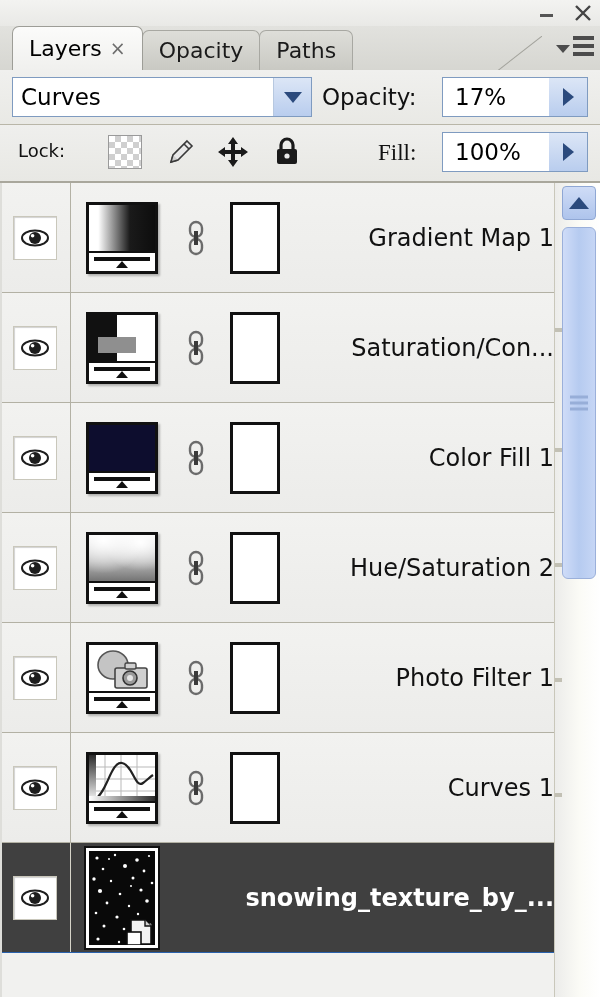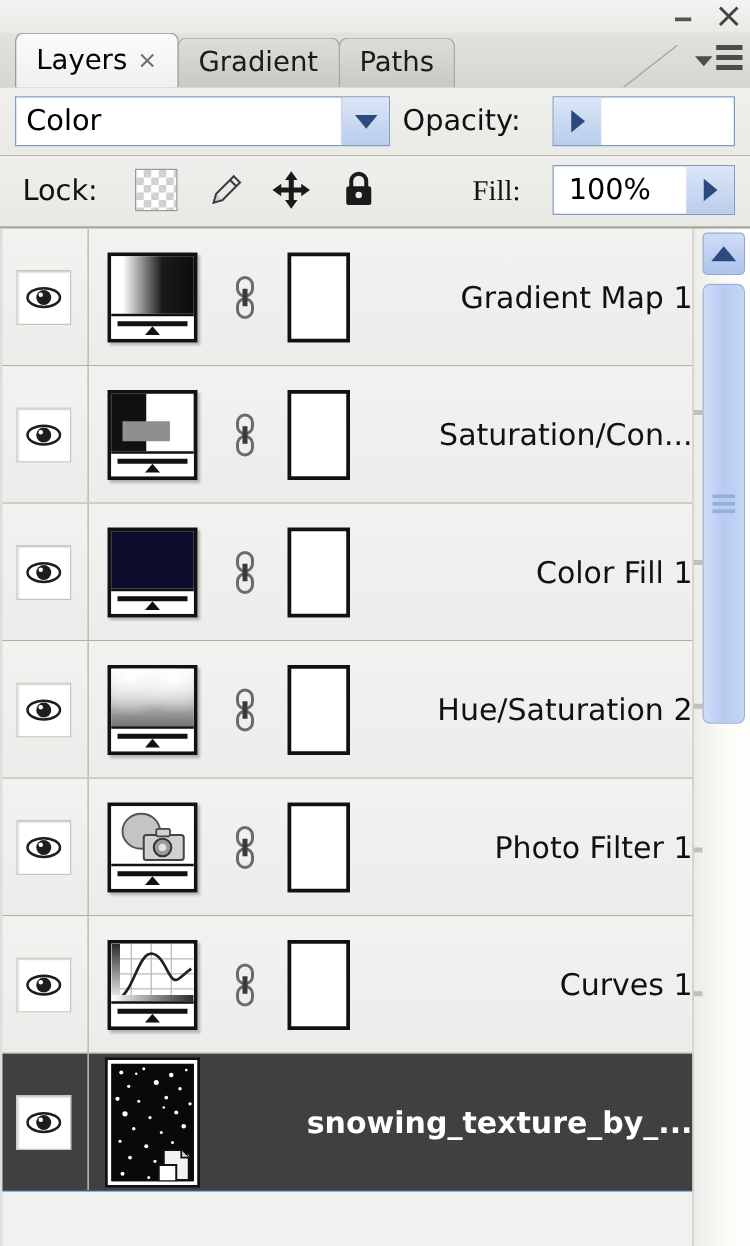--- a/index.html
+++ b/index.html
@@ -212,21 +212,21 @@
   .lock-row {
     position: absolute;
     left: 0; top: 125px;
     width: 600px; height: 56px;
     background: linear-gradient(to bottom, #efefed 0%, #e8e8e4 100%);
     border-bottom: 2px solid #a9a79c;
   }
   .lock-label {
     position: absolute;
     left: 18px; top: 15px;
-    font-size: 23px;
+    font-size: 18px;
     color: #111;
   }
   .lock-icons {
     position: absolute;
     left: 108px; top: 10px;
     display: flex;
     align-items: center;
     gap: 20px;
   }
   .lock-ic { width: 34px; height: 34px; cursor: pointer; position: relative; }
@@ -466,46 +466,47 @@
     </div>
   </div>
 
   <div class="tabstrip">
     <div class="tabs">
       <div class="tab active">
         <span>Layers</span>
         <span class="tab-close">×</span>
       </div>
       <div class="tab">
-        <span>Gradient</span>
+        <span>Opacity</span>
       </div>
       <div class="tab">
         <span>Paths</span>
       </div>
     </div>
     <div class="tab-diag"></div>
     <div class="panel-menu">
       <div class="pm-arrow"></div>
       <div class="pm-lines">
         <span></span>
           <span></span>
           <span></span>
       </div>
     </div>
   </div>
 
   <div class="mode-row">
     <div class="blend-select">
-      <span class="val" title="Blend Mode">Color</span>
+      <span class="val" title="Blend Mode">Curves</span>
       <span class="blend-arrow">
         <span class="chev-down"></span>
       </span>
     </div>
     <div class="opacity-label">Opacity:</div>
     <div class="num-field" id="opacity-field">
+      <span class="nval">17%</span>
       <span class="num-arrow">
         <span class="chev-right"></span>
       </span>
     </div>
   </div>
 
   <div class="lock-row">
     <div class="lock-label">Lock:</div>
     <div class="lock-icons">
       <div class="lock-ic ic-transp"></div>

